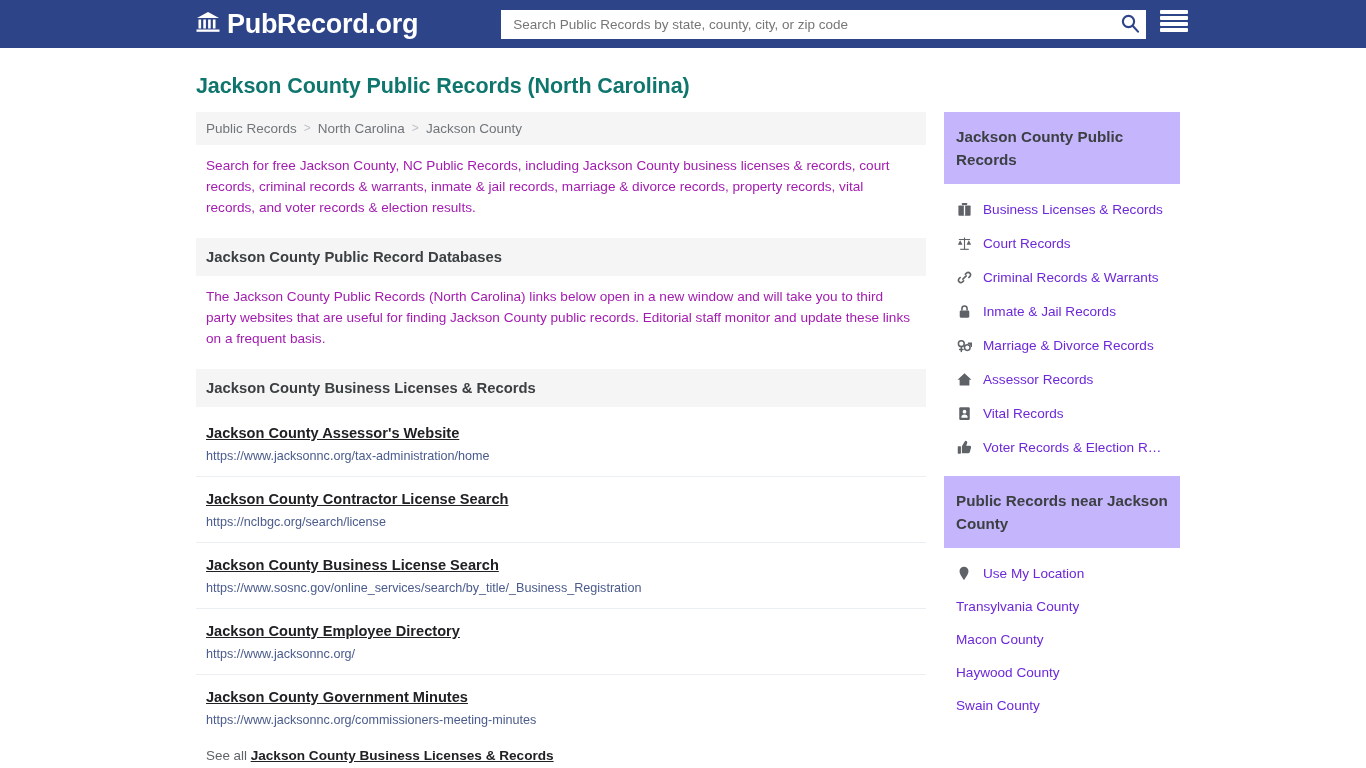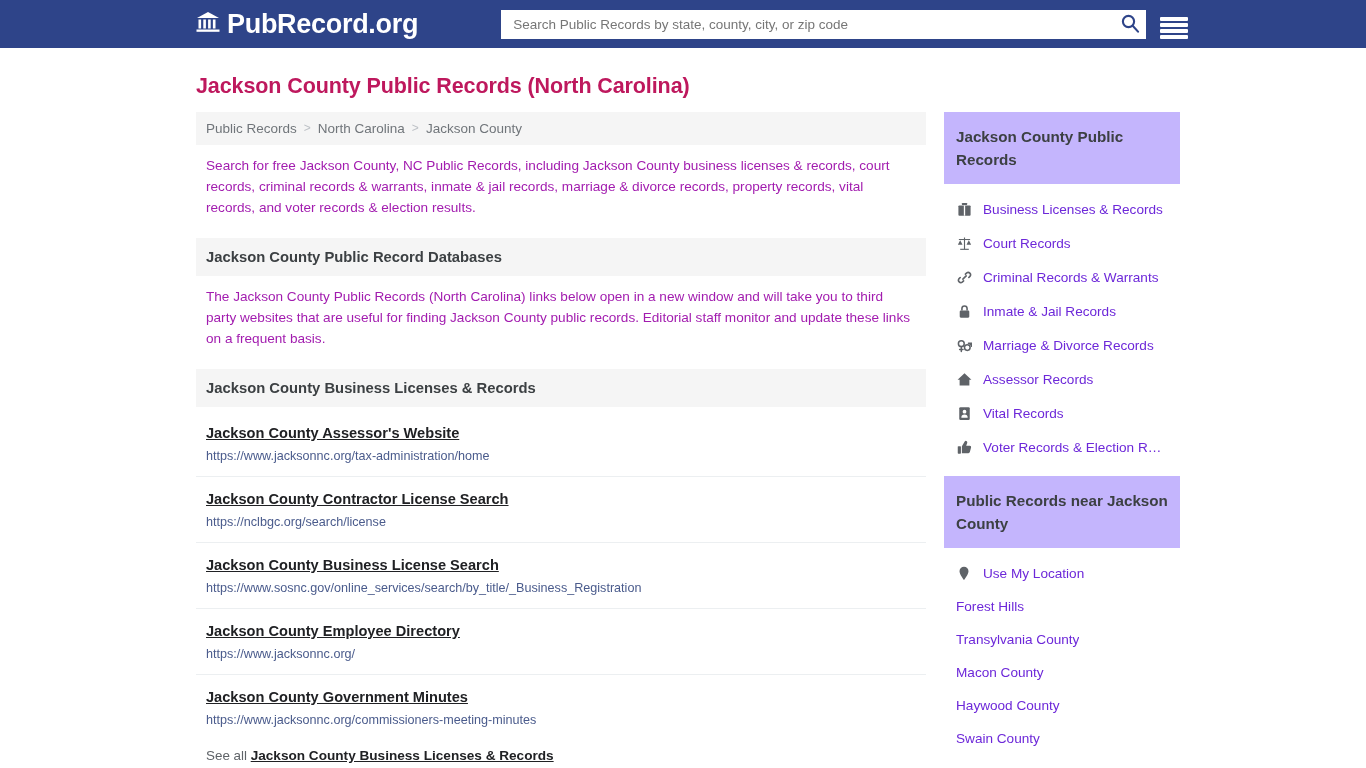--- a/index.html
+++ b/index.html
@@ -27,21 +27,21 @@
     font-size: 27px;
     font-weight: bold;
     letter-spacing: -0.3px;
     text-decoration: none;
     white-space: nowrap;
   }
   .brand-icon { display: block; }
   .search-wrap {
     margin-left: 83px;
     display: flex;
-    align-items: flex-end;
+    align-items: flex-start;
     gap: 14px;
   }
   .search-box {
     width: 645px;
     height: 29px;
     background: #ffffff;
     display: flex;
     align-items: center;
     padding: 0 6px 0 10px;
   }
@@ -68,21 +68,21 @@
   .hamburger span { display: block; height: 4px; background: #ffffff; border-radius: 1px; }
 
   
   .page {
     padding: 0 196px;
     display: block;
   }
   .page-title {
     font-size: 21.5px;
     font-weight: bold;
-    color: #be185d;
+    color: #0f766e;
     margin: 26px 0 13px 0;
     letter-spacing: -0.1px;
   }
   .cols { display: flex; gap: 18px; align-items: flex-start; }
   .main-col { width: 730px; flex: none; }
   .side-col { width: 236px; flex: none; }
 
   
   .breadcrumb {
     background: #f5f5f5;
@@ -380,23 +380,20 @@
 
           <a class="panel-item" href="#">
             <span class="ico">
               <svg width="14" height="15" viewBox="0 0 14 16" fill="#5f6368">
                 <path d="M7 0.8 a4.8 4.8 0 0 1 4.8 4.8 c0 3.4 -4.8 9.4 -4.8 9.4 s-4.8 -6 -4.8 -9.4 A4.8 4.8 0 0 1 7 0.8 z"></path>
               </svg>
             </span>
             <span class="txt">Use My Location</span>
           </a>
 
-          <a class="panel-item no-icon" href="#">
-            <span class="txt">Forest Hills</span>
-          </a>
 
           <a class="panel-item no-icon" href="#">
             <span class="txt">Transylvania County</span>
           </a>
 
           <a class="panel-item no-icon" href="#">
             <span class="txt">Macon County</span>
           </a>
 
           <a class="panel-item no-icon" href="#">

